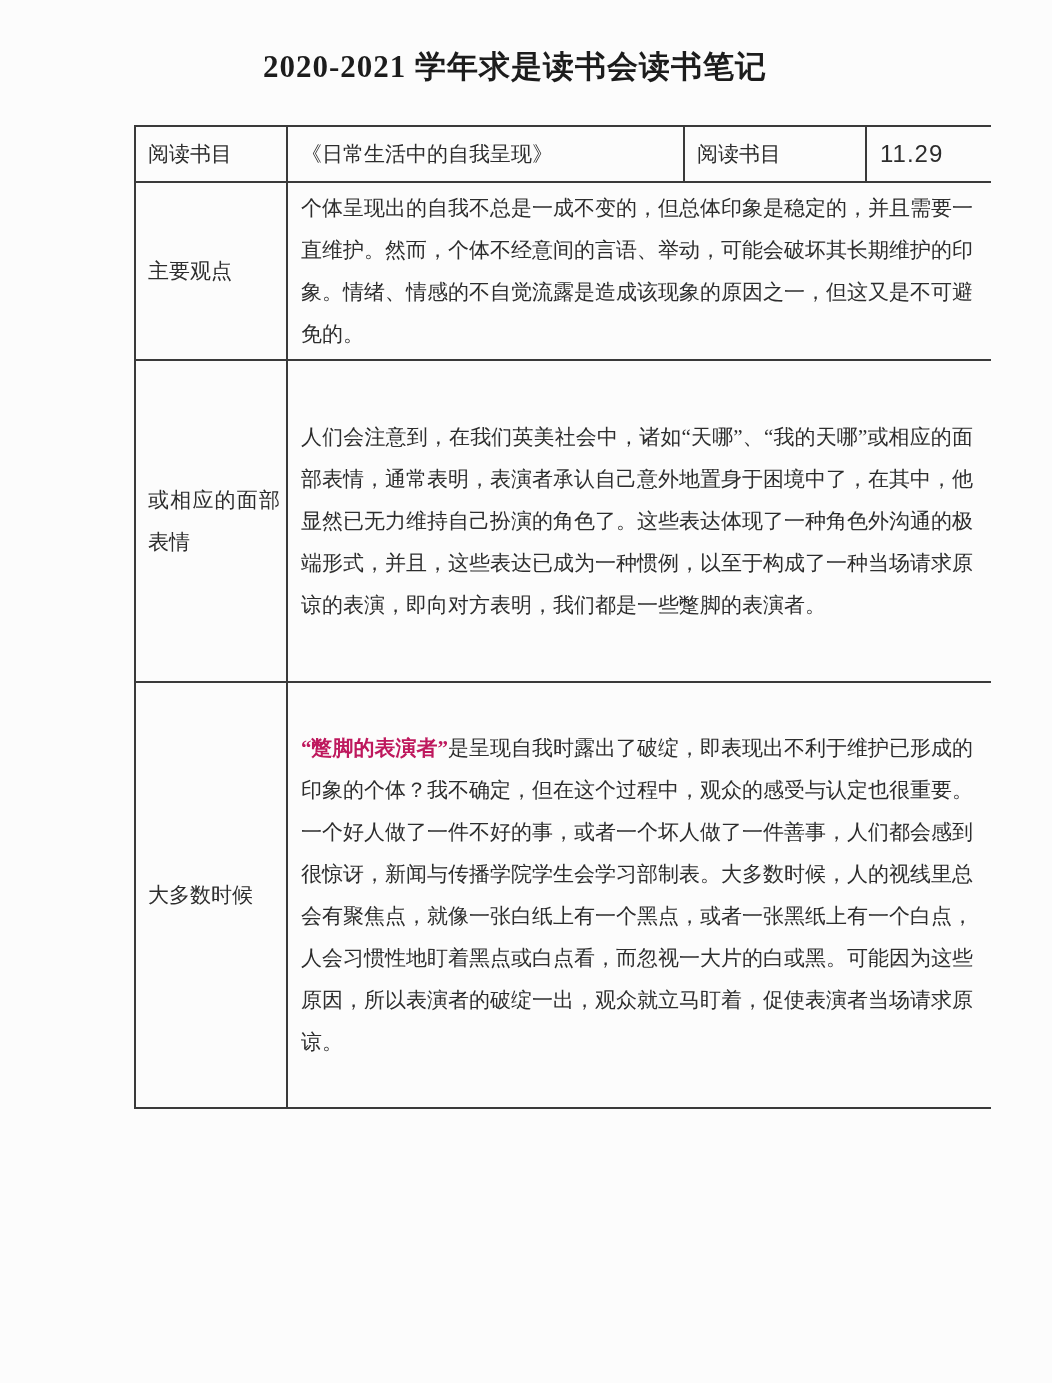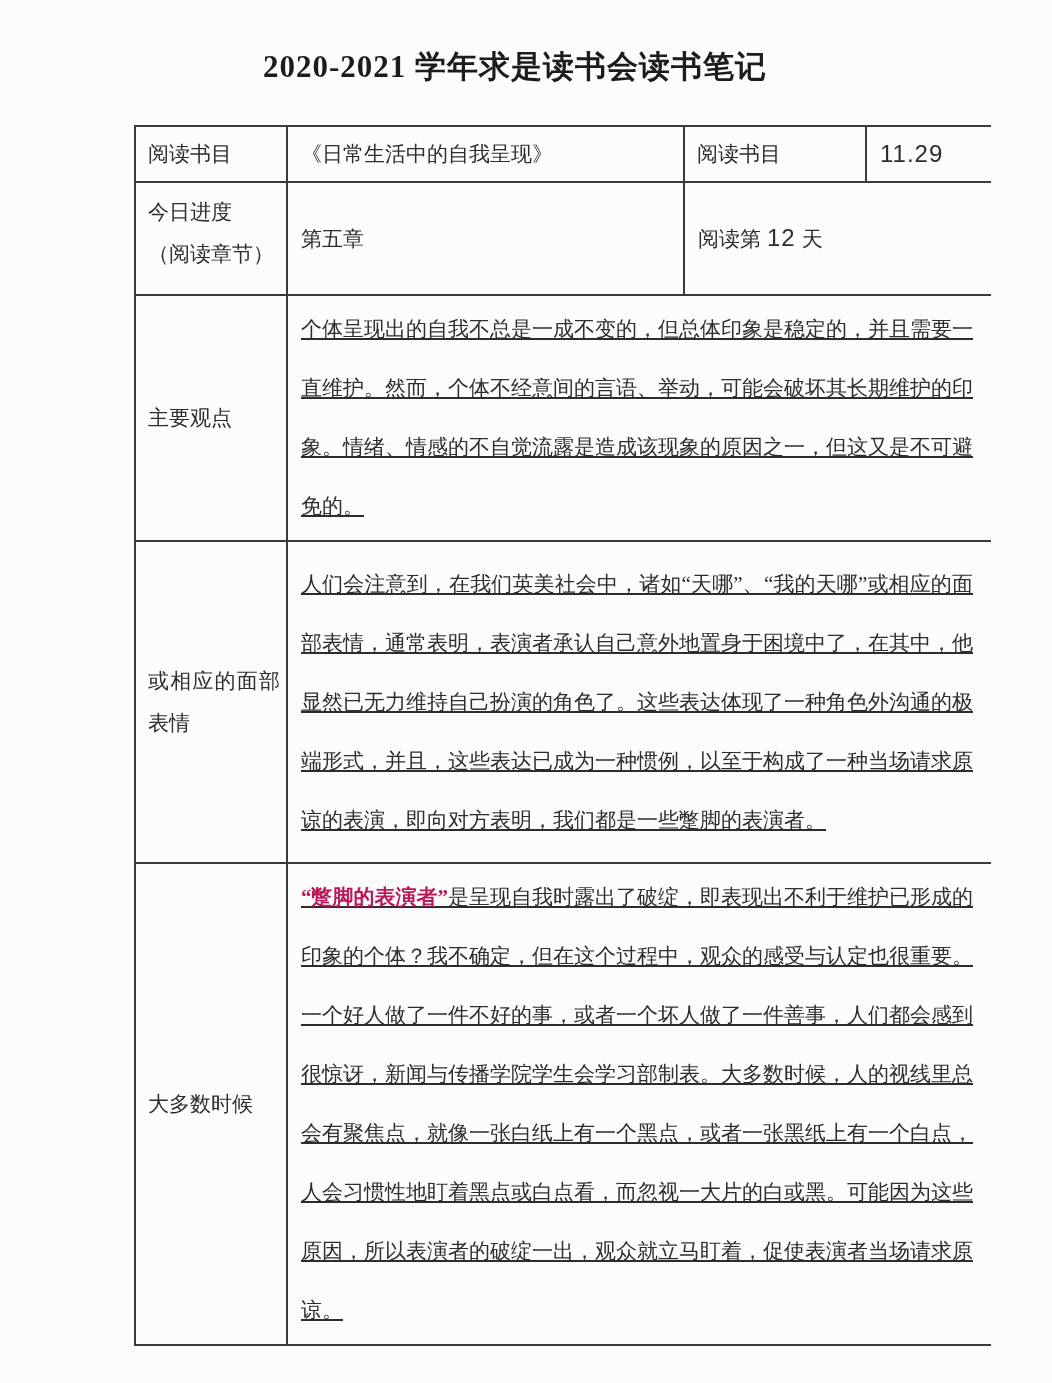--- a/index.html
+++ b/index.html
@@ -48,23 +48,22 @@
   td.label-top {
     vertical-align: top;
     padding-top: 8px;
     white-space: pre-line;
   }
   td.content {
     padding: 4px 12px 4px 13px;
   }
   td.body {
     padding: 4px 28px 4px 13px;
-    line-height: 59px;
+    line-height: 42px;
     text-align: justify;
-    text-decoration: underline;
   }
   .num {
     font-family: "Liberation Sans", "DejaVu Sans", sans-serif;
     font-weight: 400;
     font-size: 24px;
     letter-spacing: 1px;
   }
   .day-num { margin: 0 6px; }
   .bold-lead { font-weight: bold; color: #be185d; }
   tr.r1 { height: 56px; }
@@ -98,28 +97,20 @@
     </colgroup>
 
     <tbody>
         <tr class="r1">
       <td class="label">阅读书目</td>
       <td class="content">《日常生活中的自我呈现》</td>
       <td class="label">阅读书目</td>
       <td class="content num">11.29</td>
     </tr>
 
-    <tr class="r2">
-      <td class="label label-top">今日进度
-（阅读章节）</td>
-      <td class="content">第五章</td>
-      <td class="content" colspan="2">
-        <span>阅读第</span><span class="num day-num">12</span><span>天</span>
-      </td>
-    </tr>
 
     <tr class="r3">
       <td class="label">主要观点</td>
       <td class="body" colspan="3">个体呈现出的自我不总是一成不变的，但总体印象是稳定的，并且需要一直维护。然而，个体不经意间的言语、举动，可能会破坏其长期维护的印象。情绪、情感的不自觉流露是造成该现象的原因之一，但这又是不可避免的。</td>
     </tr>
 
     <tr class="r4">
       <td class="label">或相应的面部表情</td>
       <td class="body" colspan="3">
         <span>人们会注意到，在我们英美社会中，诸如“天哪”、“我的天哪”或相应的面部表情，通常表明，表演者承认自己意外地置身于困境中了，在其中，他显然已无力维持自己扮演的角色了。这些表达体现了一种角色外沟通的极端形式，并且，这些表达已成为一种惯例，以至于构成了一种当场请求原谅的表演，即向对方表明，我们都是一些蹩脚的表演者。</span>

